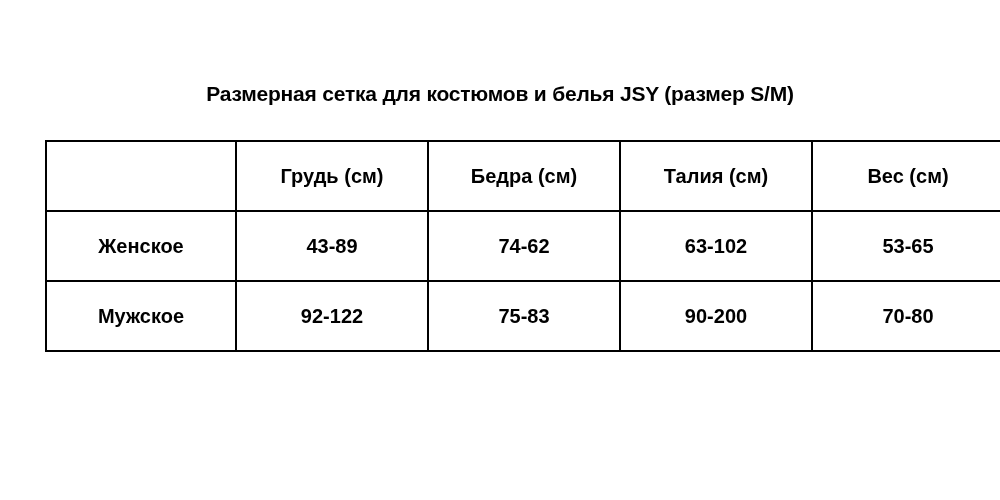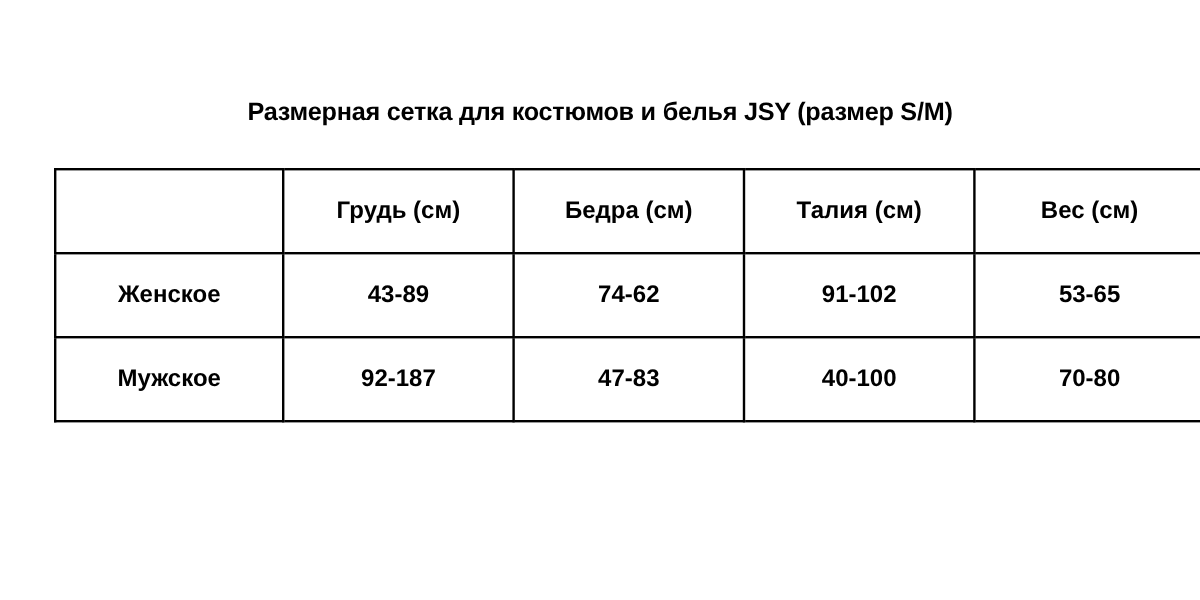--- a/index.html
+++ b/index.html
@@ -76,27 +76,27 @@
           <th class="col-data">Бедра (см)</th>
           <th class="col-data">Талия (см)</th>
           <th class="col-data">Вес (см)</th>
         </tr>
       </thead>
       <tbody>
         <tr>
           <td class="col-label">Женское</td>
           <td class="col-data">43-89</td>
           <td class="col-data">74-62</td>
-          <td class="col-data">91-102</td>
+          <td class="col-data">63-102</td>
           <td class="col-data">53-65</td>
         </tr>
         <tr>
           <td class="col-label">Мужское</td>
-          <td class="col-data">92-187</td>
-          <td class="col-data">47-83</td>
-          <td class="col-data">40-100</td>
+          <td class="col-data">92-122</td>
+          <td class="col-data">75-83</td>
+          <td class="col-data">90-200</td>
           <td class="col-data">70-80</td>
         </tr>
       </tbody>
     </table>
   </div>
 
 </div>
 
 </body></html>

